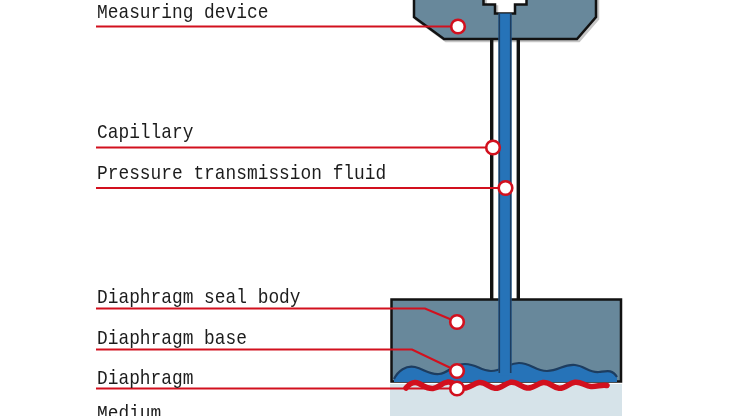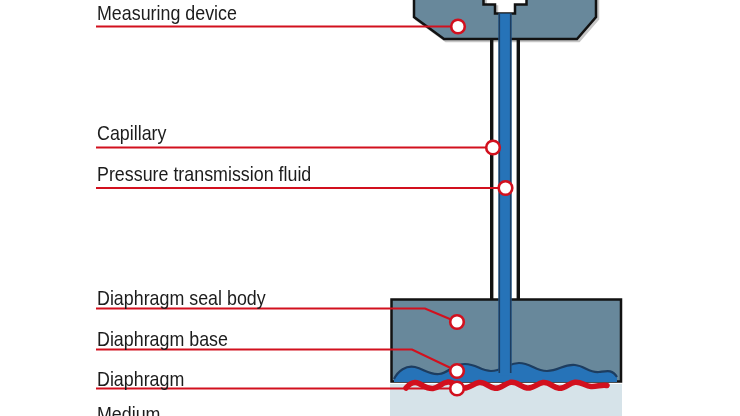--- a/index.html
+++ b/index.html
@@ -3,21 +3,21 @@
 <meta charset="utf-8">
 <style>
   :root{
     --red:#d2101e; --steel:#68889b; --outline:#121212; --blue:#2673b8;
     --bluedark:#1d3d60; --medium:#d6e3e9; --text:#1c1c1c; --bg:#ffffff;
   }
   html,body{margin:0;padding:0;background:#fff;}
   .stage{
     position:relative; width:740px; height:416px; overflow:hidden;
     background:var(--bg);
-    font-family:Liberation Sans, sans-serif;
+    font-family:Liberation Mono, monospace;
   }
   .diagram-svg{position:absolute;left:0;top:0;}
   .label{
     position:absolute; left:97px;
     font-size:21px; line-height:21px; white-space:nowrap;
     color:var(--text);
     transform:scaleX(0.85); transform-origin:0 0;
   }
   
   .steel-part{fill:var(--steel); stroke:var(--outline); stroke-width:2.5;}

